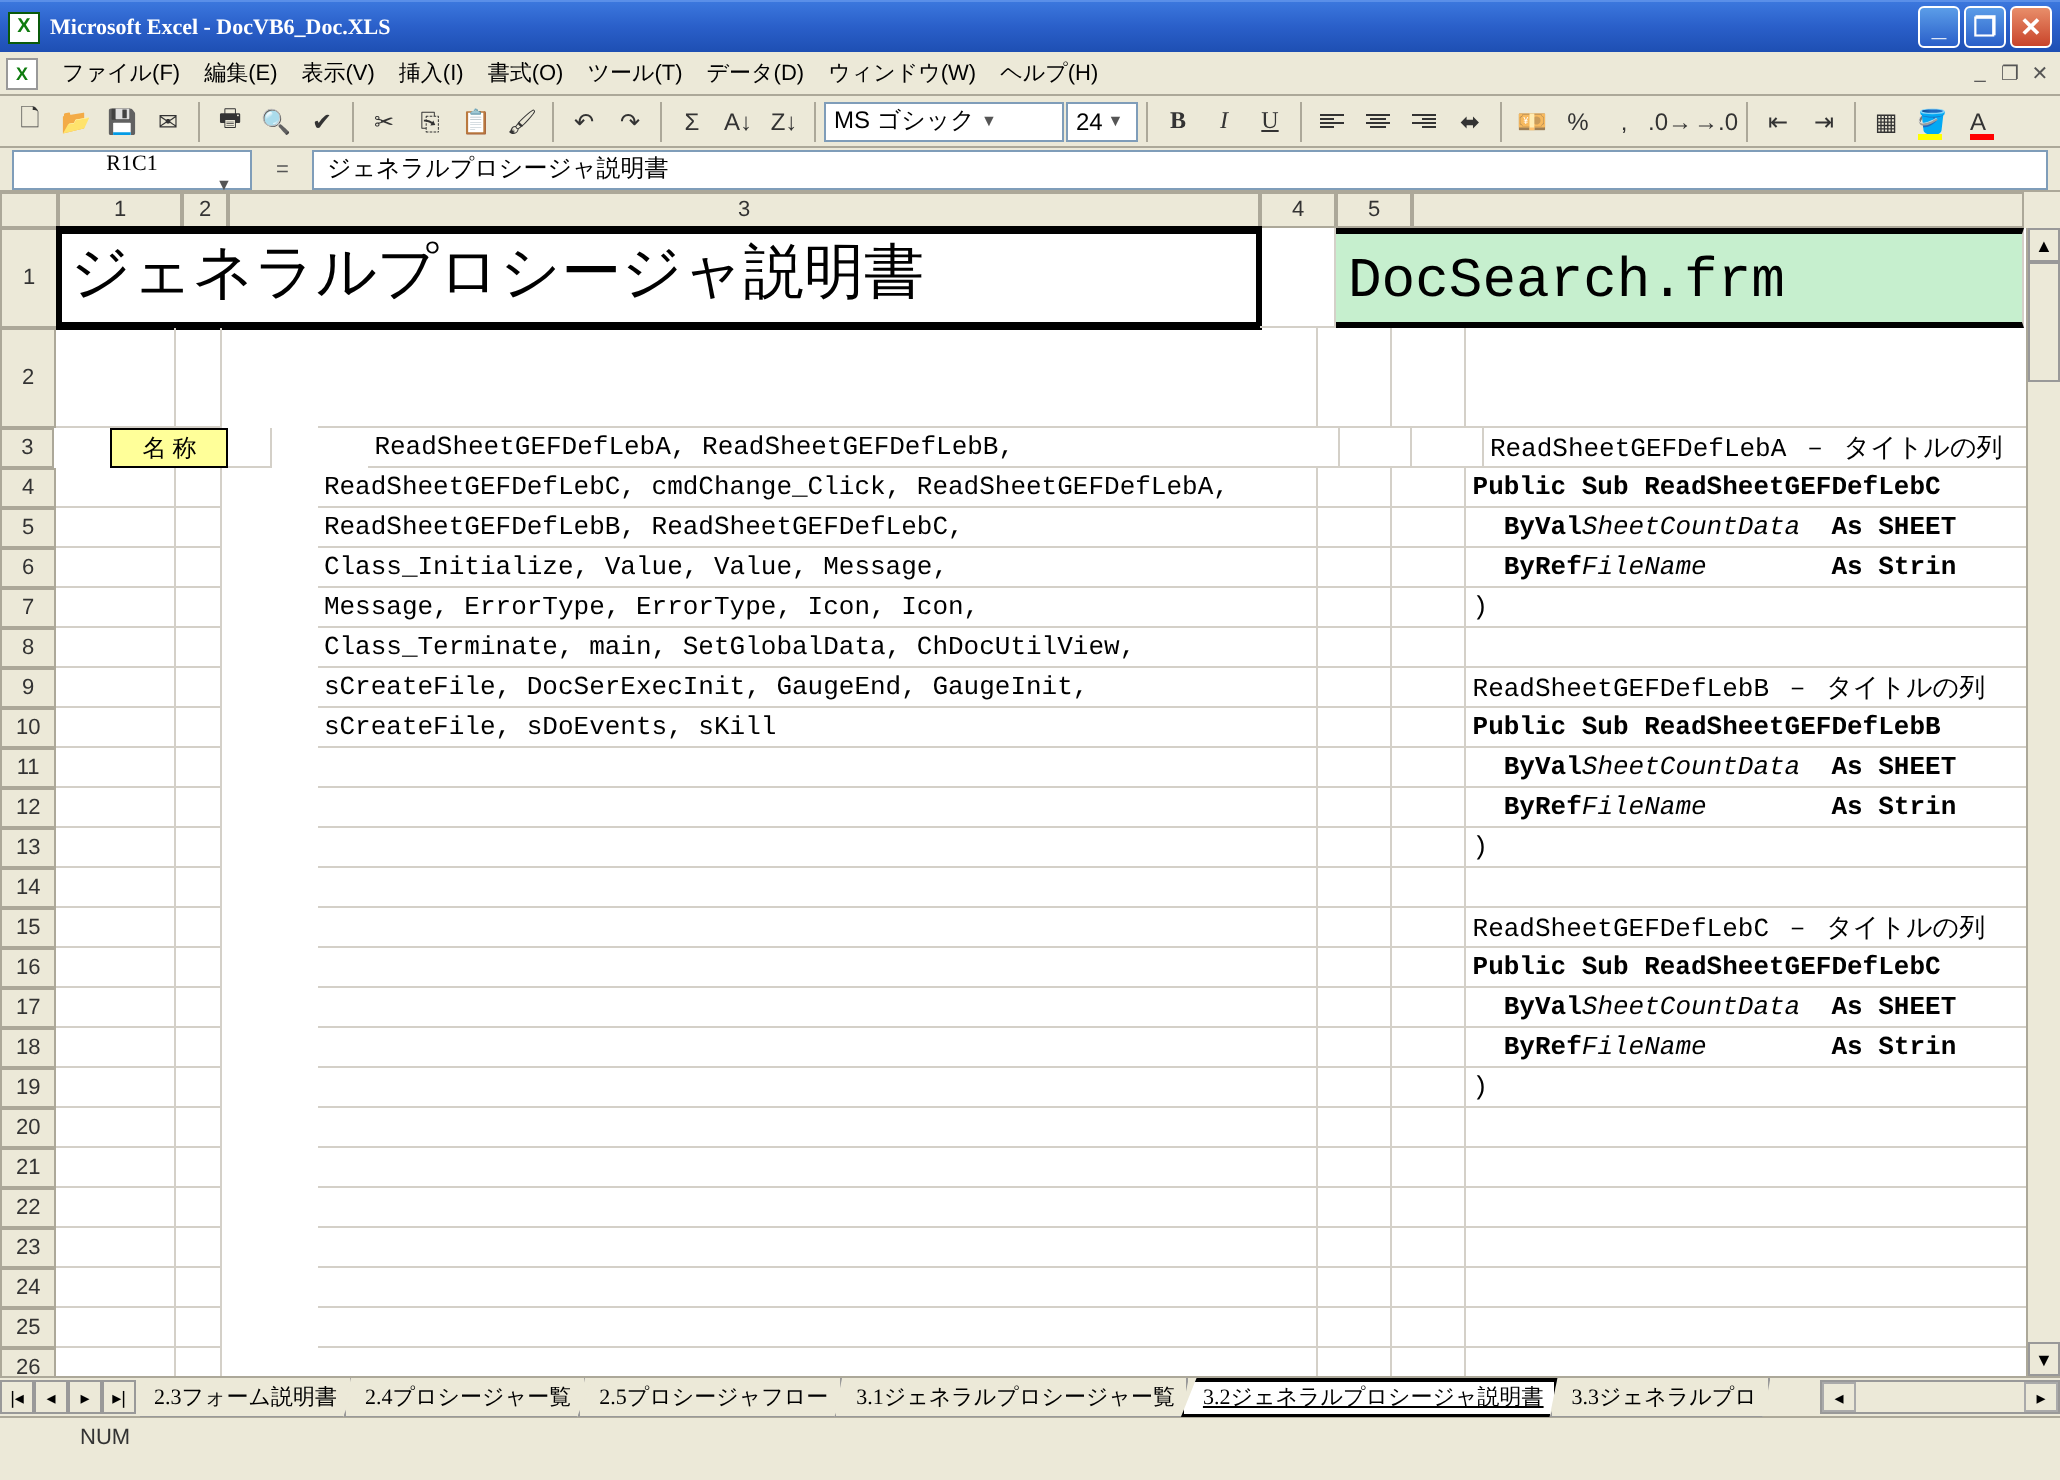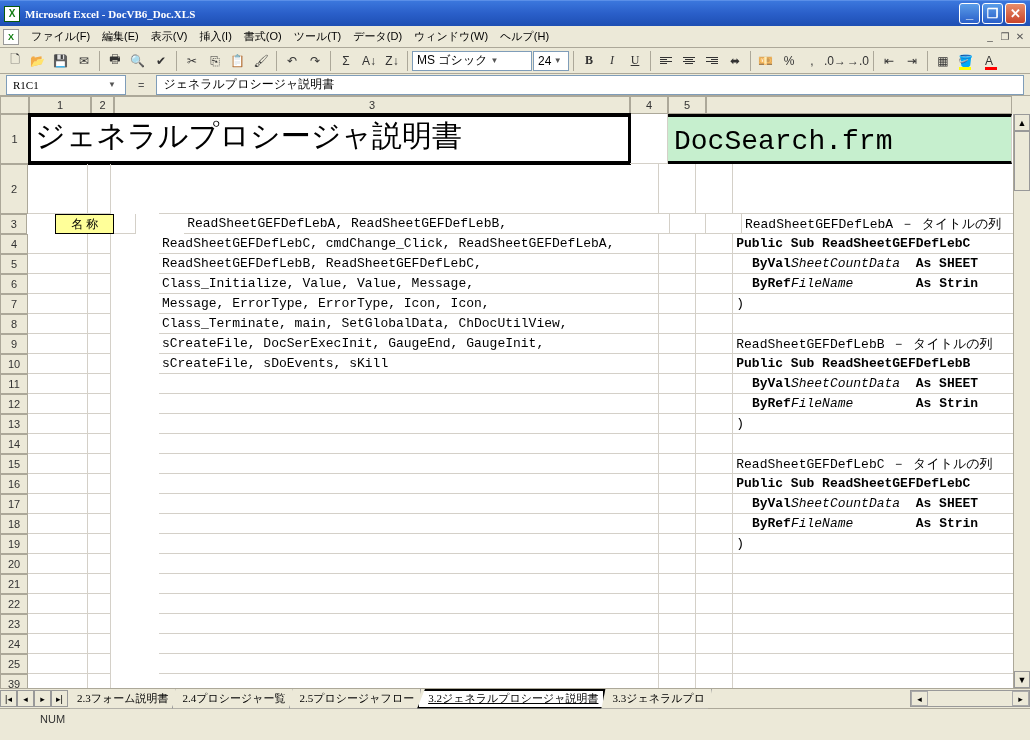--- a/index.html
+++ b/index.html
@@ -19,21 +19,21 @@
   .toolbar { height:26px; background:#ece9d8; display:flex; align-items:center; padding:2px 4px; border-bottom:1px solid #aca899; gap:1px; }
   .tbtn { width:22px;height:22px;display:flex;align-items:center;justify-content:center;border:1px solid transparent; font-size:12px; color:#333; position:relative; }
   .sep { width:1px;height:20px;background:#aca899;margin:0 3px; }
   .fontbox { height:20px;border:1px solid #7f9db9;background:#fff;display:flex;align-items:center;padding:0 4px;font-size:12px; }
   .fontname{width:120px;} .fontsize{width:36px;}
   .dd{width:14px;display:flex;align-items:center;justify-content:center;color:#555;font-size:8px;}
   .tbtn.b{font-weight:bold;font-family:serif;} .tbtn.i{font-style:italic;font-family:serif;} .tbtn.u{text-decoration:underline;font-family:serif;}
   .alignbox{display:inline-flex;flex-direction:column;gap:1px;width:12px;}
   .alignbox span{height:1px;background:#333;}
   .namebar { height:22px; background:#ece9d8; display:flex; align-items:center; border-bottom:1px solid #aca899; }
-  .namebox { width:120px;height:20px;border:1px solid #7f9db9;background:#fff;display:flex;align-items:center;padding:0 6px;margin-left:6px;font-family:"MS Gothic";}
+  .namebox { width:120px;height:20px;border:1px solid #7f9db9;background:#fff;display:flex;align-items:center;padding:0 6px;margin-left:6px;font-family:"MS Gothic";flex-direction:column;}
   .namebox .dd{margin-left:auto;}
   .fx { padding:0 12px; color:#555;}
   .formula { height:20px;border:1px solid #7f9db9;background:#fff;flex:1;margin-right:6px;display:flex;align-items:center;padding:0 6px;font-family:"MS Gothic";font-size:12px;}
   .sheetarea { position:relative; height:592px; background:#fff; }
   .colheads { display:flex; height:18px; background:#ece9d8;}
   .corner { width:29px;border:1px solid #aca899;background:#ece9d8;}
   .ch { border:1px solid #aca899;background:#ece9d8;display:flex;align-items:center;justify-content:center;font-size:11px;color:#333;}
   .ch1{width:62px;} .ch2{width:23px;} .ch3{width:516px;} .ch4{width:38px;} .ch5{width:38px;} .ch6{width:306px;}
   .rows { position:relative; }
   .row { display:flex; height:20px; }
@@ -415,21 +415,21 @@
       <div class="row">
         <div class="rh">25</div>
         <div class="cell c1"></div>
         <div class="cell c2"></div>
         <div class="cell c3"></div>
         <div class="cell c4"></div>
         <div class="cell c5"></div>
         <div class="cell c6"></div>
       </div>
       <div class="row">
-        <div class="rh">39</div>
+        <div class="rh">26</div>
         <div class="cell c1"></div>
         <div class="cell c2"></div>
         <div class="cell c3"></div>
         <div class="cell c4"></div>
         <div class="cell c5"></div>
         <div class="cell c6"></div>
       </div>
     </div>
   <div class="vscroll">
     <div class="arr">▲</div>
@@ -443,20 +443,21 @@
   <div class="tabnav">
     <span>|◂</span>
     <span>◂</span>
     <span>▸</span>
     <span>▸|</span>
   </div>
   <div class="sheettabs" id="tabs">
       <div class="tab">2.3フォーム説明書</div>
       <div class="tab">2.4プロシージャー覧</div>
       <div class="tab">2.5プロシージャフロー</div>
+      <div class="tab">3.1ジェネラルプロシージャー覧</div>
       <div class="tab active">3.2ジェネラルプロシージャ説明書</div>
       <div class="tab">3.3ジェネラルプロ</div>
     </div>
   <div class="hscroll">
     <span>◂</span>
     <div style="flex:1"></div>
     <span>▸</span>
   </div>
 </div>
 

